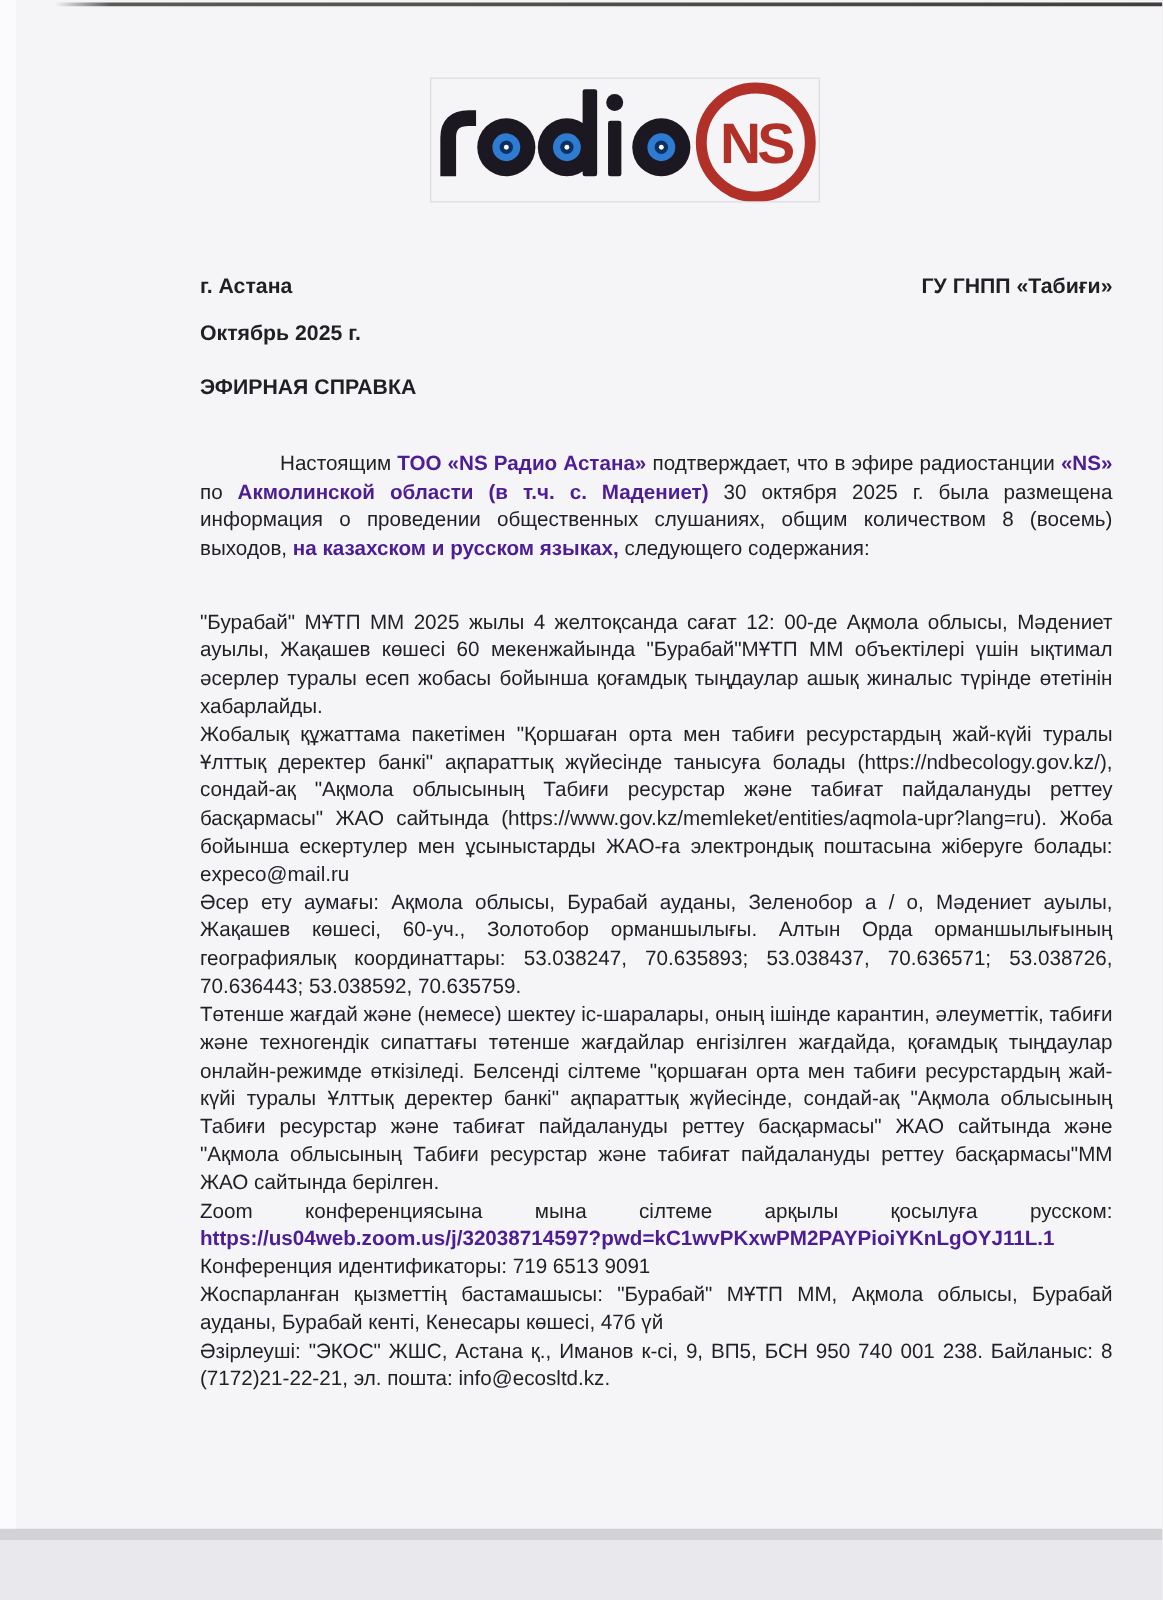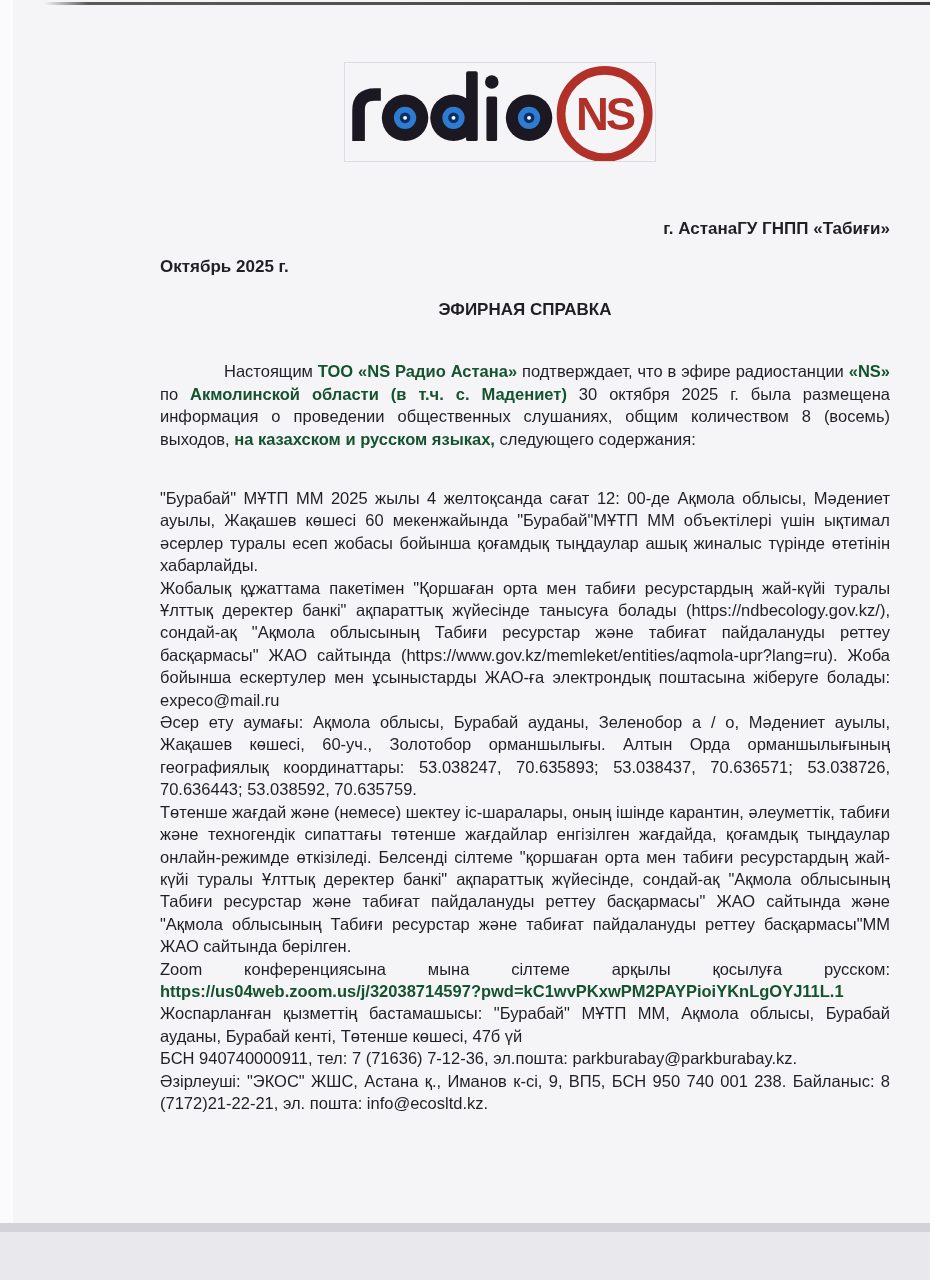--- a/index.html
+++ b/index.html
@@ -13,33 +13,33 @@
   .edge-bottom{ position:absolute; left:0; bottom:0; width:930px; height:9px; background:#d3d2d7; }
   .edge-top   { position:absolute; left:44px; top:2px; width:886px; height:3px;
                 background:linear-gradient(to right, rgba(64,63,59,0), rgba(64,63,59,.85) 5%, #403f3b); }
 
   .logo { position:absolute; left:344px; top:62px; width:310px; height:98px;
           border:1px solid rgba(190,190,202,0.45); background:transparent; }
   .logo svg { display:block; width:100%; height:100%; }
   .sr { position:absolute; width:1px; height:1px; overflow:hidden; clip-path:inset(50%); }
 
   .header-row { position:absolute; left:160px; top:219px; width:730px;
-                display:flex; justify-content:flex-end;
+                display:flex; justify-content:space-between;
                 font-weight:bold; font-size:17px; }
   .date  { position:absolute; left:160px; top:257px; font-weight:bold; font-size:17px; }
-  .title { position:absolute; left:160px; top:300px; width:730px; text-align:center;
+  .title { position:absolute; left:160px; top:300px; width:730px; 
            font-weight:bold; font-size:17px; }
 
   .intro { position:absolute; left:160px; top:360px; width:730px; margin:0;
            font-size:16.5px; line-height:22.5px; text-align:justify; text-indent:64px;
            overflow-wrap:break-word; }
   .body-text { position:absolute; left:160px; top:487px; width:730px;
                font-size:16.5px; line-height:22.4px; text-align:justify; }
   .body-text p.bp { margin:0; overflow-wrap:break-word; }
-  b { font-weight:bold; color:#14532d; }
+  b { font-weight:bold; color:#4c1d95; }
 </style>
 </head>
 <body>
 
 <div class="canvas">
 
   <div class="edge-left"></div>
   <div class="edge-top"></div>
 
   <div class="logo">
@@ -85,19 +85,19 @@
   <div class="title">ЭФИРНАЯ СПРАВКА</div>
 
   <p class="intro"><span>Настоящим </span><b>ТОО «NS Радио Астана» </b><span>подтверждает, что в эфире  радиостанции </span><b>«NS»</b><span> по </span><b>Акмолинской области (в т.ч. с. Мадениет)</b><span> 30 октября 2025 г. была размещена информация о проведении общественных слушаниях, общим количеством 8 (восемь) выходов, </span><b>на казахском и русском языках,</b><span> следующего содержания:</span></p>
 
   <div class="body-text">
       <p class="bp"><span>"Бурабай" МҰТП ММ 2025 жылы 4 желтоқсанда сағат 12: 00-де Ақмола облысы, Мәдениет ауылы, Жақашев көшесі 60 мекенжайында "Бурабай"МҰТП ММ объектілері үшін ықтимал әсерлер туралы есеп жобасы бойынша қоғамдық тыңдаулар ашық жиналыс түрінде өтетінін хабарлайды.</span></p>
       <p class="bp"><span>Жобалық құжаттама пакетімен "Қоршаған орта мен табиғи ресурстардың жай-күйі туралы Ұлттық деректер банкі" ақпараттық жүйесінде танысуға болады (https://ndbecology.gov.kz/), сондай-ақ "Ақмола облысының Табиғи ресурстар және табиғат пайдалануды реттеу басқармасы" ЖАО сайтында (https://www.gov.kz/memleket/entities/aqmola-upr?lang=ru). Жоба бойынша ескертулер мен ұсыныстарды ЖАО-ға электрондық поштасына жіберуге болады: expeco@mail.ru</span></p>
       <p class="bp"><span>Әсер ету аумағы: Ақмола облысы, Бурабай ауданы, Зеленобор а / о, Мәдениет ауылы, Жақашев көшесі, 60-уч., Золотобор орманшылығы. Алтын Орда орманшылығының географиялық координаттары: 53.038247, 70.635893; 53.038437, 70.636571; 53.038726, 70.636443; 53.038592, 70.635759.</span></p>
       <p class="bp"><span>Төтенше жағдай және (немесе) шектеу іс-шаралары, оның ішінде карантин, әлеуметтік, табиғи және техногендік сипаттағы төтенше жағдайлар енгізілген жағдайда, қоғамдық тыңдаулар онлайн-режимде өткізіледі. Белсенді сілтеме "қоршаған орта мен табиғи ресурстардың жай-күйі туралы Ұлттық деректер банкі" ақпараттық жүйесінде, сондай-ақ "Ақмола облысының Табиғи ресурстар және табиғат пайдалануды реттеу басқармасы" ЖАО сайтында және "Ақмола облысының Табиғи ресурстар және табиғат пайдалануды реттеу басқармасы"ММ ЖАО сайтында берілген.</span></p>
       <p class="bp"><span>Zoom конференциясына мына сілтеме арқылы қосылуға русском: </span><b>https://us04web.zoom.us/j/32038714597?pwd=kC1wvPKxwPM2PAYPioiYKnLgOYJ11L.1</b></p>
-      <p class="bp"><span>Жоспарланған қызметтің бастамашысы: "Бурабай" МҰТП ММ, Ақмола облысы, Бурабай ауданы, Бурабай кенті, Төтенше көшесі, 47б үй</span></p>
-      <p class="bp"><span>БСН 940740000911, тел: 7 (71636) 7-12-36, эл.пошта: parkburabay@parkburabay.kz.</span></p>
+      <p class="bp"><span>Конференция идентификаторы: 719 6513 9091</span></p>
+      <p class="bp"><span>Жоспарланған қызметтің бастамашысы: "Бурабай" МҰТП ММ, Ақмола облысы, Бурабай ауданы, Бурабай кенті, Кенесары көшесі, 47б үй</span></p>
       <p class="bp"><span>Әзірлеуші: "ЭКОС" ЖШС, Астана қ., Иманов к-сі, 9, ВП5, БСН 950 740 001 238. Байланыс: 8 (7172)21-22-21, эл. пошта: info@ecosltd.kz.</span></p>
     </div>
 
   <div class="edge-bottom"></div>
 </div>
 
 </body></html>

